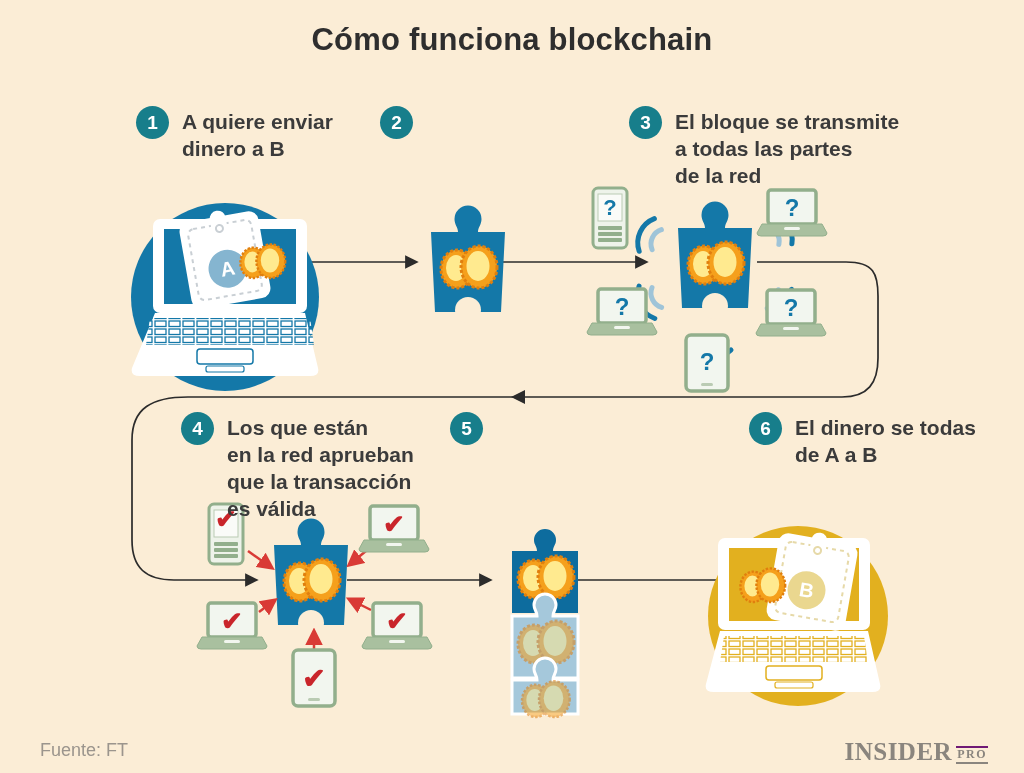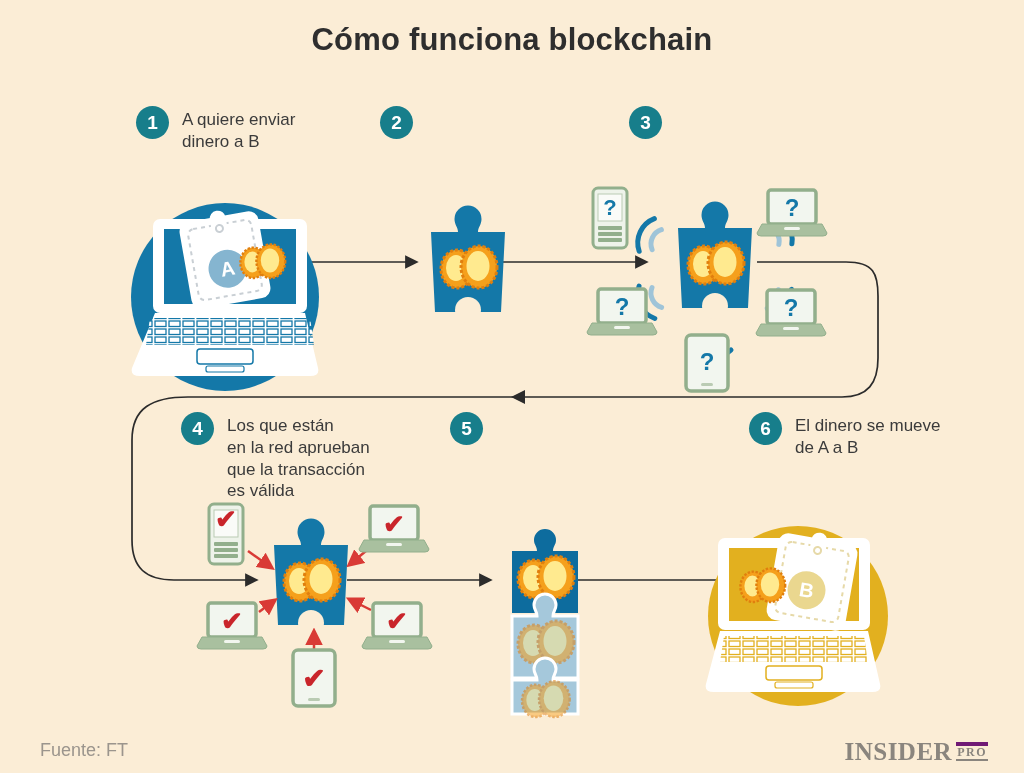--- a/index.html
+++ b/index.html
@@ -12,35 +12,35 @@
     font-size:31px;font-weight:bold;color:#2E2E2E;letter-spacing:.2px;
   }
   .illustration-layer{position:absolute;left:0;top:0;}
   .step{position:absolute;display:flex;align-items:flex-start;z-index:2;}
   .badge{
     width:33px;height:33px;border-radius:50%;background:#177E8B;color:#fff;
     font-weight:bold;font-size:19px;display:flex;align-items:center;justify-content:center;
     margin-right:13px;flex:0 0 auto;
   }
   .label{
-    font-size:17px;font-weight:normal;color:#3B3B3B;line-height:1.28;
+    font-size:21px;font-weight:bold;color:#3B3B3B;line-height:1.28;
     white-space:pre-line;padding-top:3px;
   }
   .step1{left:136px;top:106px}
   .step2{left:380px;top:106px}
   .step3{left:629px;top:106px}
   .step4{left:181px;top:412px}
   .step5{left:450px;top:412px}
   .step6{left:749px;top:412px}
   .source{position:absolute;left:40px;top:740px;font-size:18px;color:#9B958D;z-index:2;text-align:center;}
-  .brand{position:absolute;right:36px;top:739px;display:flex;align-items:center;z-index:2;color:#8A857E;}
+  .brand{position:absolute;right:36px;top:739px;display:flex;align-items:flex-end;z-index:2;color:#8A857E;}
   .brand-name{font-family:"Liberation Serif",serif;font-weight:bold;font-size:25px;letter-spacing:.5px;line-height:1;}
   .brand-pro{
     font-family:"Liberation Serif",serif;font-weight:bold;font-size:12px;letter-spacing:1.5px;
-    border-top:4px solid #701a75;border-bottom:2px solid #8A857E;padding:0 1px;margin-left:4px;line-height:1.15;
+    border-top:2px solid #701a75;border-bottom:2px solid #8A857E;padding:0 1px;margin-left:4px;line-height:1.15;
   }
   .glyph{font-family:"Liberation Sans",sans-serif;font-weight:bold;}
 </style>
 </head>
 <body>
 
 <div class="stage">
 
   <h1 class="title">Cómo funciona blockchain</h1>
 
@@ -235,34 +235,37 @@
   <div class="step step1">
     <div class="badge">1</div>
     <div class="label">A quiere enviar
 dinero a B</div>
   </div>
   <div class="step step2">
     <div class="badge">2</div>
   </div>
   <div class="step step3">
     <div class="badge">3</div>
+    <div class="label">El bloque se transmite
+a todas las partes
+de la red</div>
   </div>
   <div class="step step4">
     <div class="badge">4</div>
     <div class="label">Los que están
 en la red aprueban
 que la transacción
 es válida</div>
   </div>
   <div class="step step5">
     <div class="badge">5</div>
   </div>
   <div class="step step6">
     <div class="badge">6</div>
-    <div class="label">El dinero se mueve
+    <div class="label">El dinero se todas
 de A a B</div>
   </div>
 
   <div class="source">Fuente: FT</div>
   <div class="brand">
     <span class="brand-name">INSIDER</span>
     <span class="brand-pro">PRO</span>
   </div>
 
 </div>

